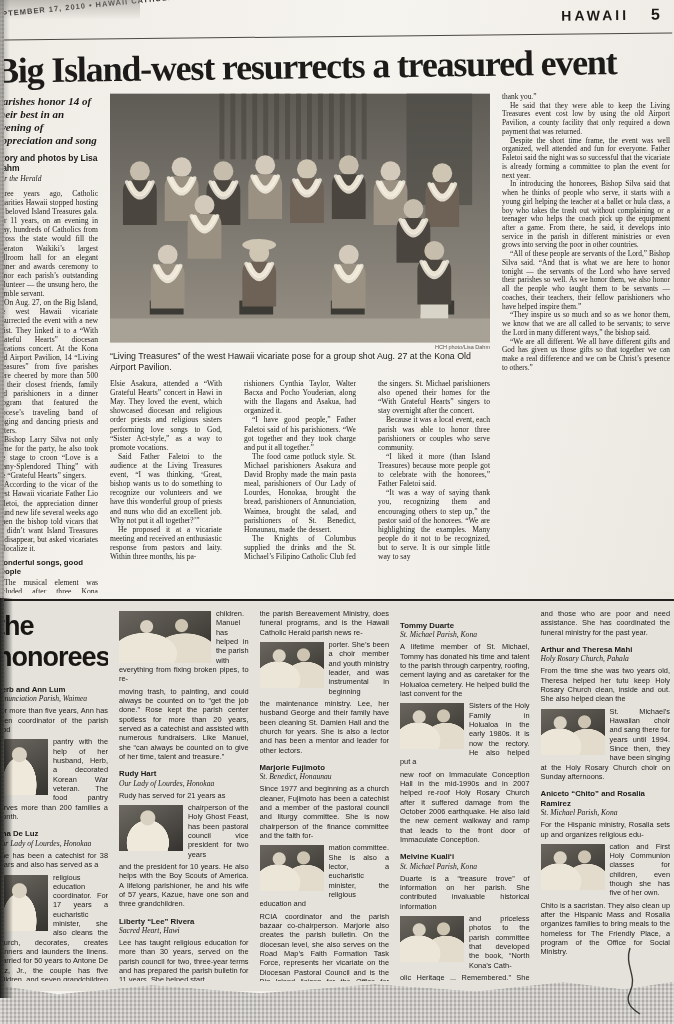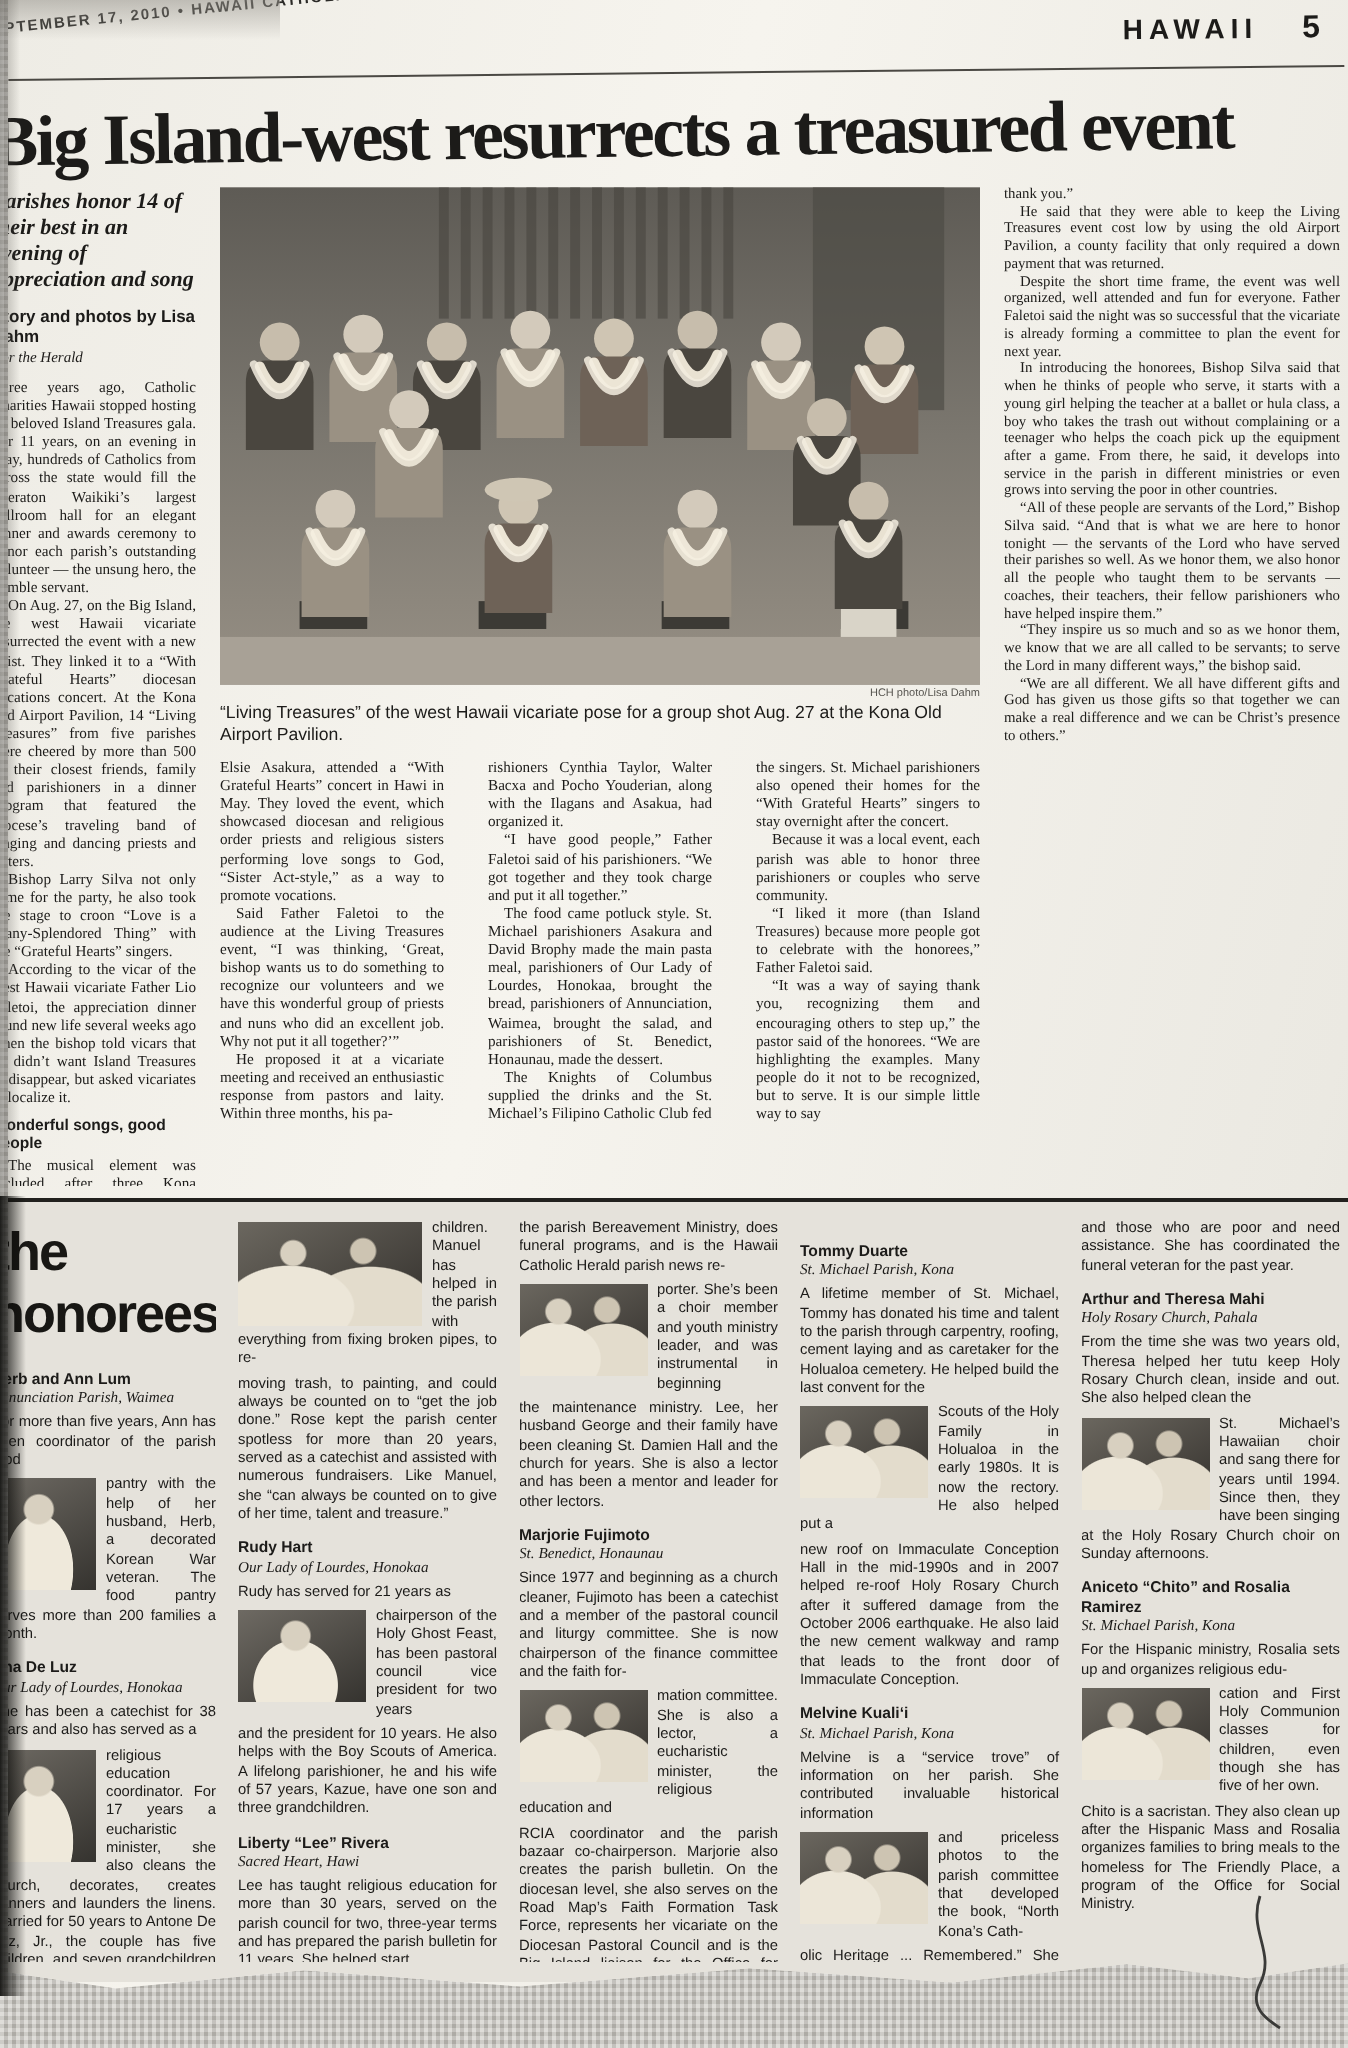--- a/index.html
+++ b/index.html
@@ -237,32 +237,32 @@
         <div class="ph bw2"></div>
         <p>mation committee. She is also a lector, a eucharistic minister, the religious education and</p>
         <p>RCIA coordinator and the parish bazaar co-chairperson. Marjorie also creates the parish bulletin. On the diocesan level, she also serves on the Road Map’s Faith Formation Task Force, represents her vicariate on the Diocesan Pastoral Council and is the Big Island liaison for the Office for Religious Education.</p>
       </div>
 
       <div class="hcol">
         <div class="hname first">Tommy Duarte</div>
         <div class="hparish">St. Michael Parish, Kona</div>
         <p>A lifetime member of St. Michael, Tommy has donated his time and talent to the parish through carpentry, roofing, cement laying and as caretaker for the Holualoa cemetery. He helped build the last convent for the</p>
         <div class="ph bw2"></div>
-        <p>Scouts of the Holy Family in Holualoa in the early 1980s. It is now the rectory. He also helped put a</p>
+        <p>Sisters of the Holy Family in Holualoa in the early 1980s. It is now the rectory. He also helped put a</p>
         <p>new roof on Immaculate Conception Hall in the mid-1990s and in 2007 helped re-roof Holy Rosary Church after it suffered damage from the October 2006 earthquake. He also laid the new cement walkway and ramp that leads to the front door of Immaculate Conception.</p>
         <div class="hname">Melvine Kuali‘i</div>
         <div class="hparish">St. Michael Parish, Kona</div>
-        <p>Melvine is a “service trove” of information on her parish. She contributed invaluable historical information</p>
+        <p>Duarte is a “treasure trove” of information on her parish. She contributed invaluable historical information</p>
         <div class="ph bw2"></div>
         <p>and priceless photos to the parish committee that developed the book, “North Kona’s Cath-</p>
         <p>olic Heritage ... Remembered.” She continues to serve on this committee. Melvine sings in the 7 a.m. Sunday Hawaiian choir. She also looks out for the needs of strangers</p>
       </div>
 
       <div class="hcol">
-        <p>and those who are poor and need assistance. She has coordinated the funeral veteran for the past year.</p>
+        <p>and those who are poor and need assistance. She has coordinated the funeral ministry for the past year.</p>
         <div class="hname">Arthur and Theresa Mahi</div>
         <div class="hparish">Holy Rosary Church, Pahala</div>
         <p>From the time she was two years old, Theresa helped her tutu keep Holy Rosary Church clean, inside and out. She also helped clean the</p>
         <div class="ph bw2"></div>
         <p>St. Michael’s Hawaiian choir and sang there for years until 1994. Since then, they have been singing at the Holy Rosary Church choir on Sunday afternoons.</p>
         <div class="hname">Aniceto “Chito” and Rosalia Ramirez</div>
         <div class="hparish">St. Michael Parish, Kona</div>
         <p>For the Hispanic ministry, Rosalia sets up and organizes religious edu-</p>
         <div class="ph bw2"></div>
         <p>cation and First Holy Communion classes for children, even though she has five of her own.</p>

